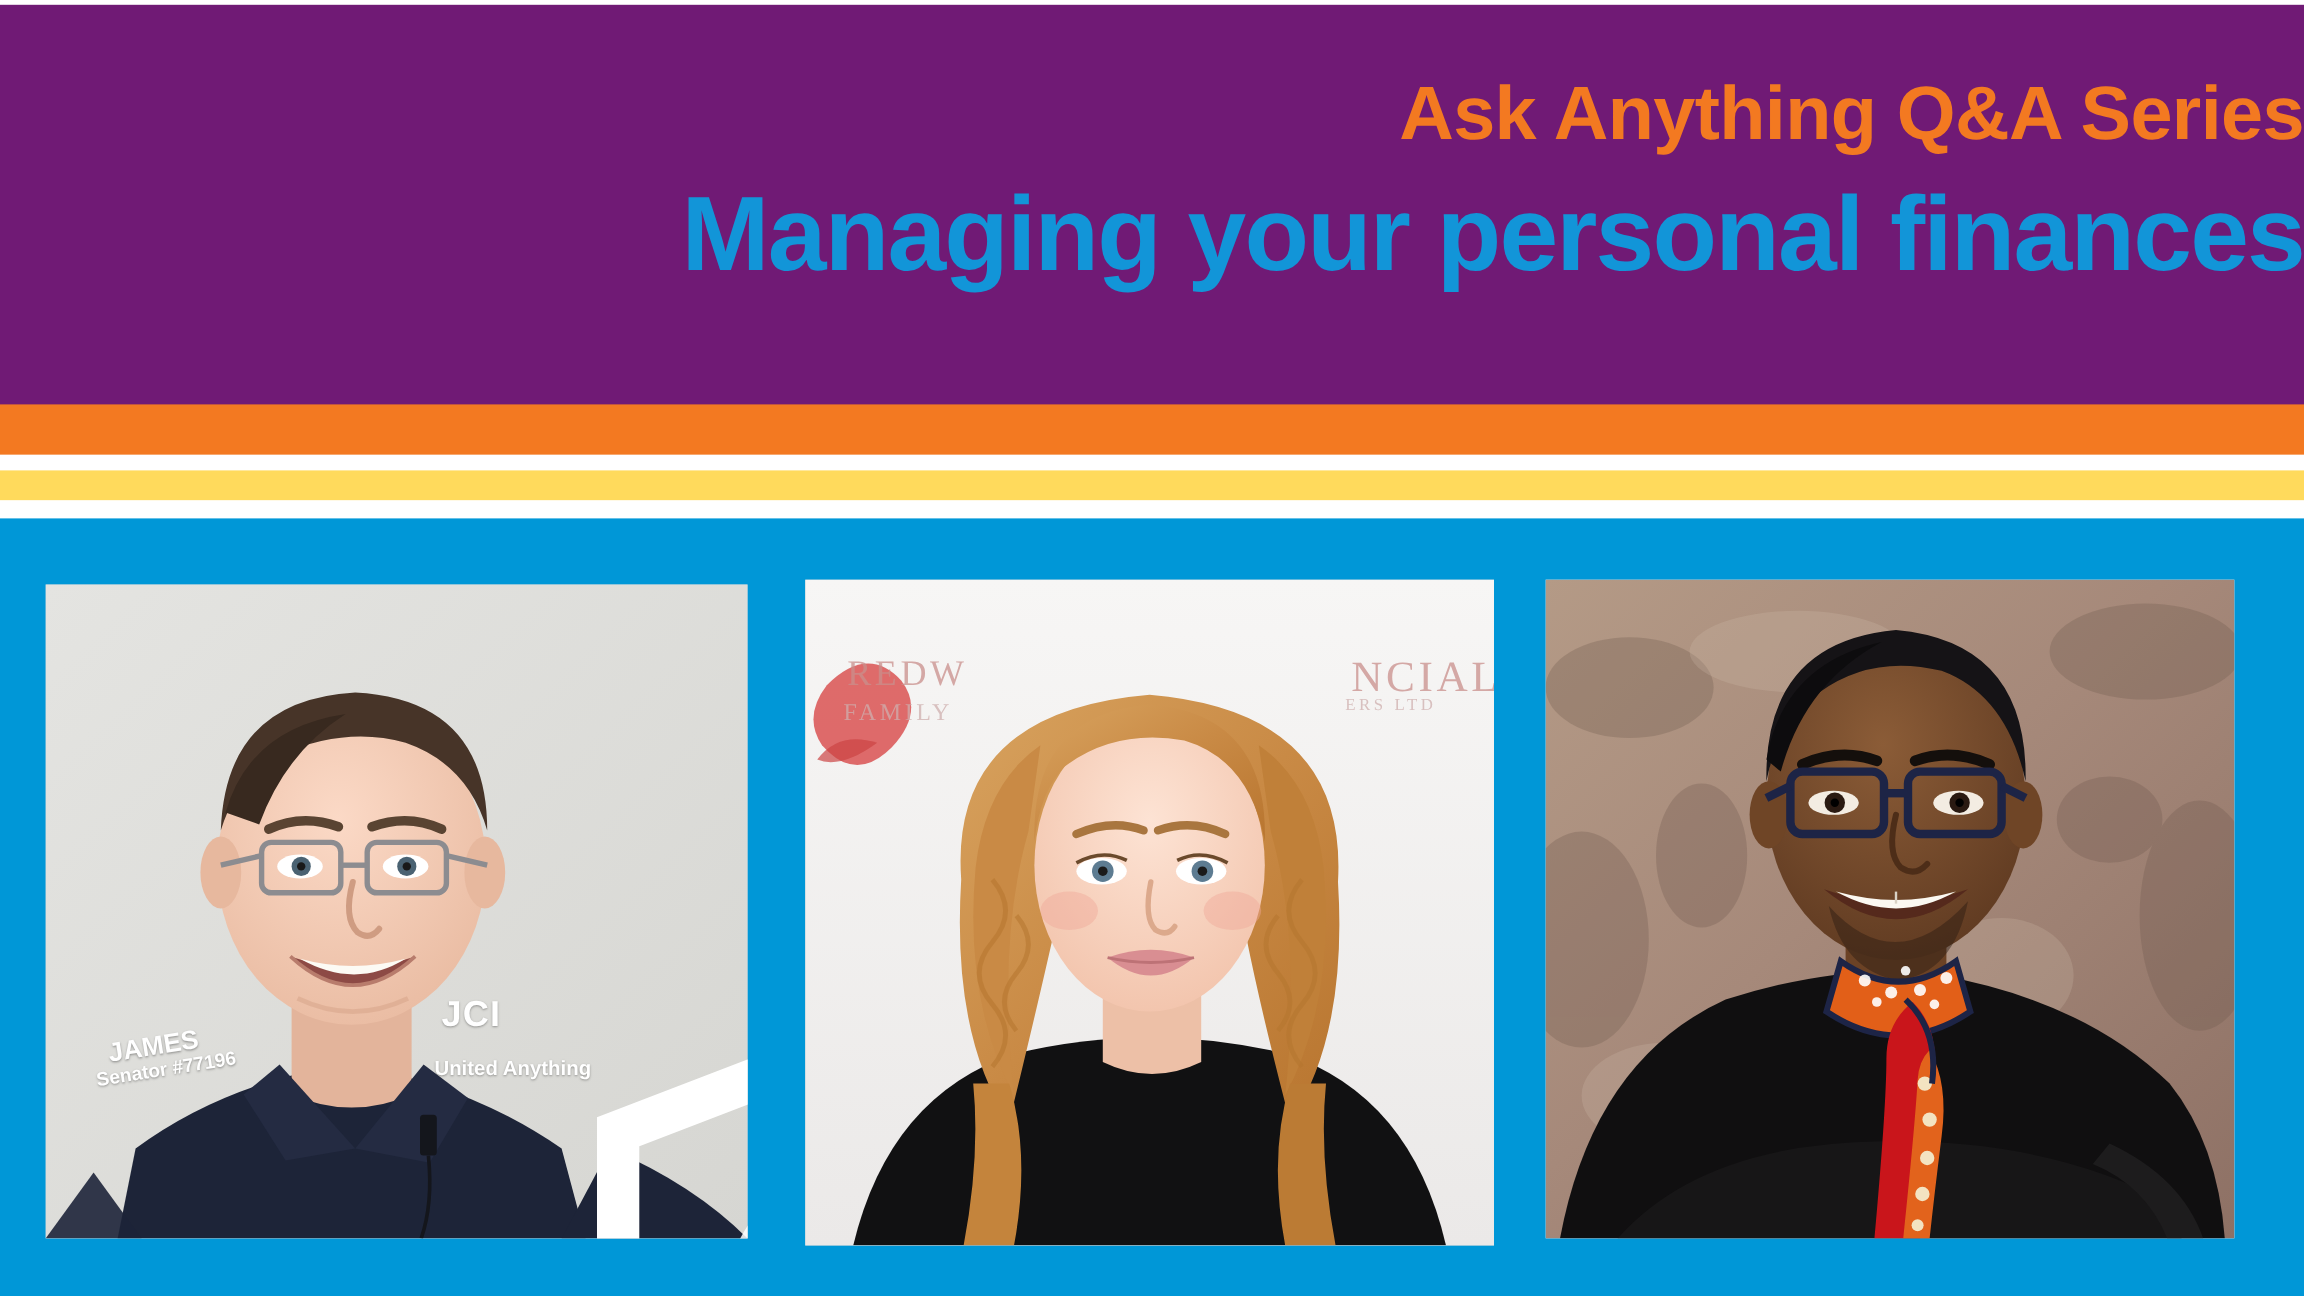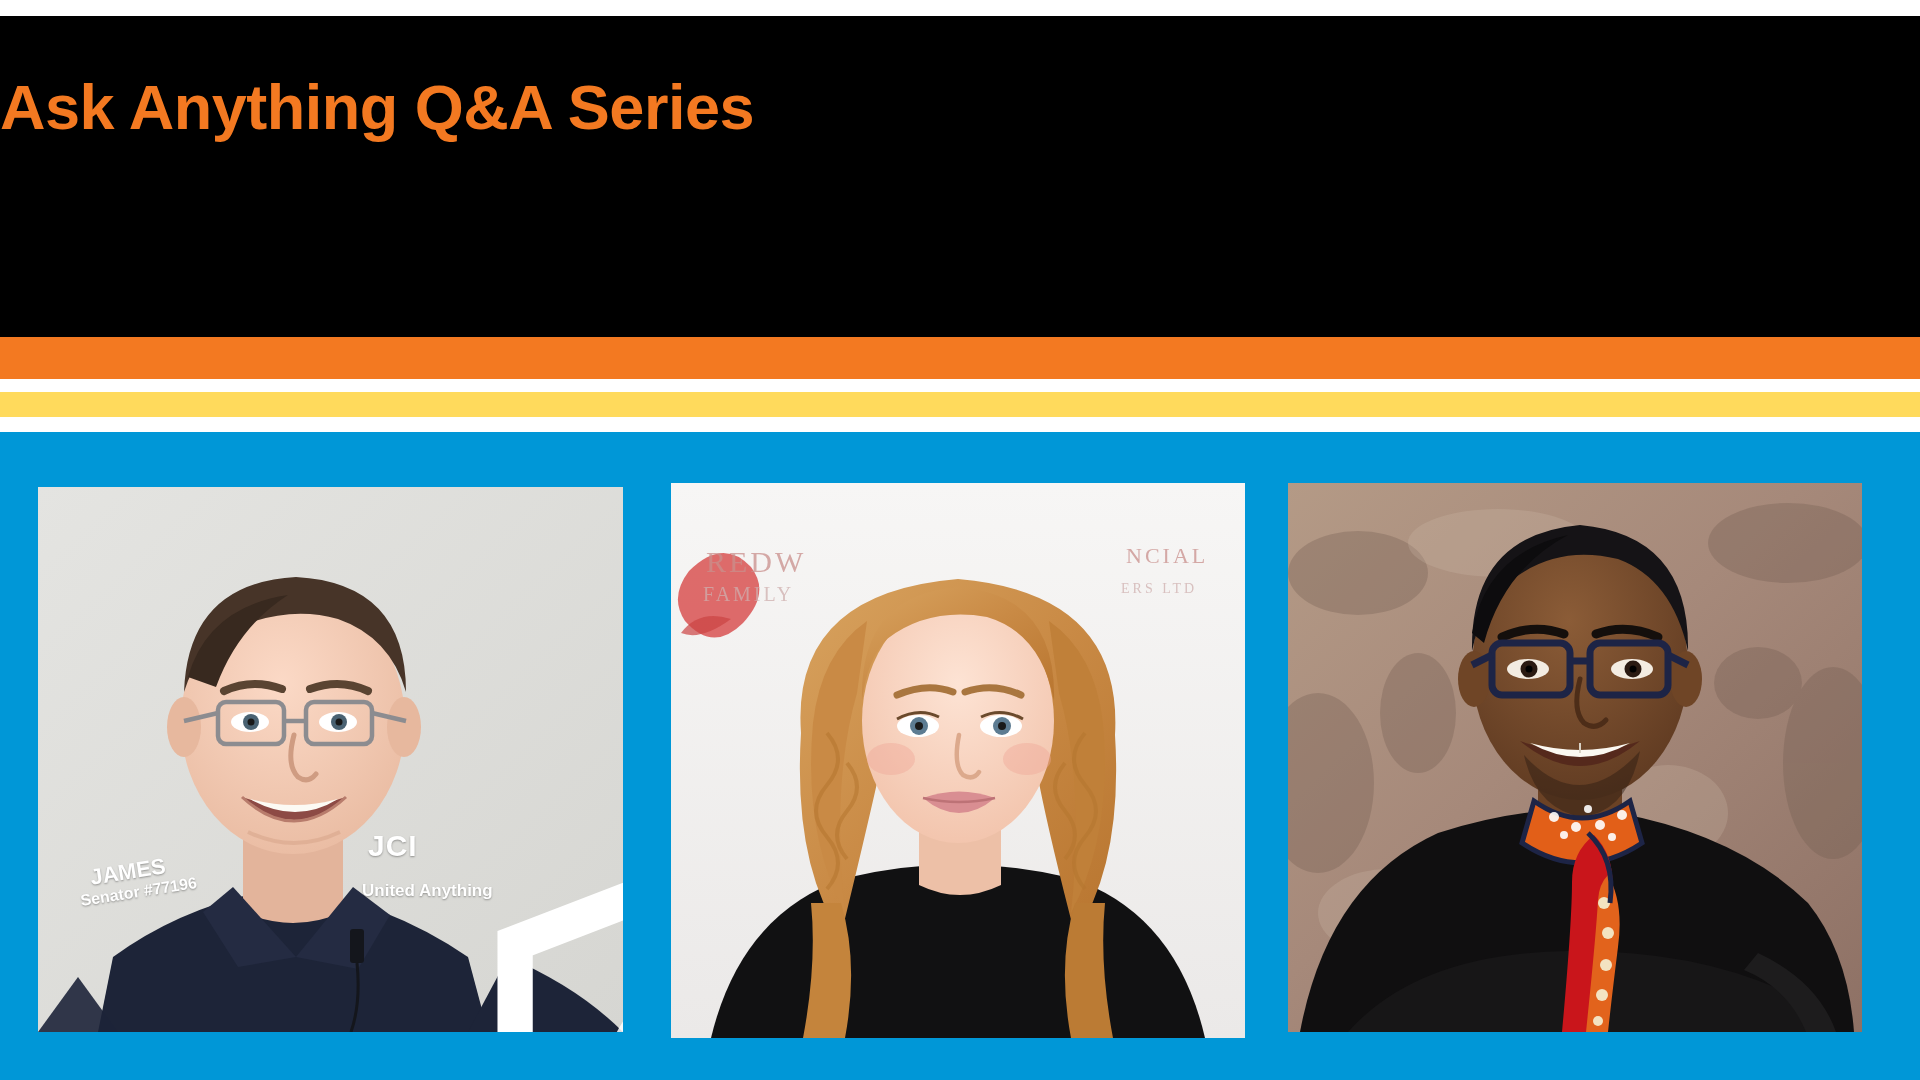--- a/index.html
+++ b/index.html
@@ -7,24 +7,24 @@
   html,body{
     width:1920px; height:1080px;
     background:#ffffff;
     font-family:"Liberation Sans", sans-serif;
     overflow:hidden;
   }
   #poster{ position:relative; width:1920px; height:1080px; background:#ffffff; }
 
   
   .header{
-    position:absolute; left:0; top:16px; width:1920px; height:337px;
-    background:#000000;
+    position:absolute; left:0; top:4px; width:1920px; height:337px;
+    background:#701a75;
     display:flex; flex-direction:column;
-    align-items:flex-start; justify-content:flex-start;
+    align-items:flex-end; justify-content:flex-start;
     padding-top:60px;
   }
   .series-title{
     font-size:63px; font-weight:bold; color:#F37921;
     letter-spacing:-0.5px; line-height:1.0;
     font-family:"Liberation Sans", sans-serif;
     white-space:nowrap;
   }
   .main-title{
     font-size:88px; font-weight:bold; color:#1295D8;
@@ -65,30 +65,31 @@
   #jci-country{ left:324px; top:394px; font-size:17px; }
   .jci-shield{ position:absolute; left:393px; top:360px; width:30px; height:34px; }
 
   .bg-logo{
     position:absolute; font-family:"Liberation Serif", serif;
     color:#C98F8C; pointer-events:none; letter-spacing:3px;
     opacity:.75;
   }
   #rw-1{ left:35px;  top:62px;  font-size:30px; }
   #rw-2{ left:32px;  top:100px; font-size:20px; color:#CFAFAE; }
-  #rw-3{ left:455px; top:60px;  font-size:22px; }
+  #rw-3{ left:455px; top:60px;  font-size:36px; }
   #rw-4{ left:450px; top:98px;  font-size:14px; color:#CFAFAE; }
 </style>
 </head>
 <body>
 
 <div id="poster">
 
   <div class="header">
     <div class="series-title">Ask Anything Q&amp;A Series</div>
+    <div class="main-title">Managing your personal finances</div>
   </div>
 
   <div class="stripe stripe-orange"></div>
   <div class="stripe stripe-gap1"></div>
   <div class="stripe stripe-yellow"></div>
   <div class="stripe stripe-gap2"></div>
 
   <div class="blue-panel"></div>
 
   <div class="photo" id="photo-james">

